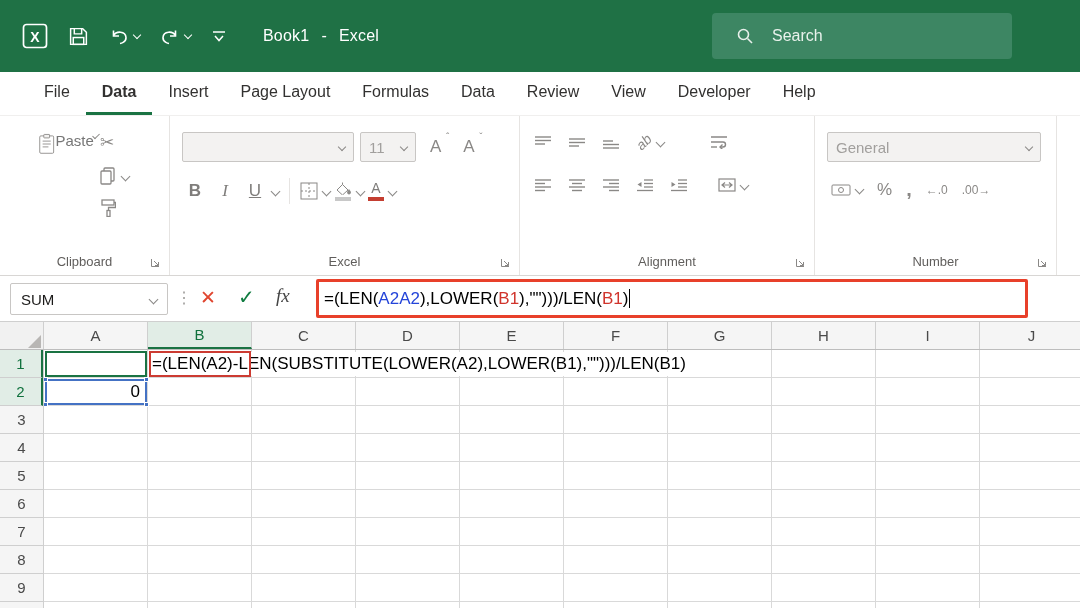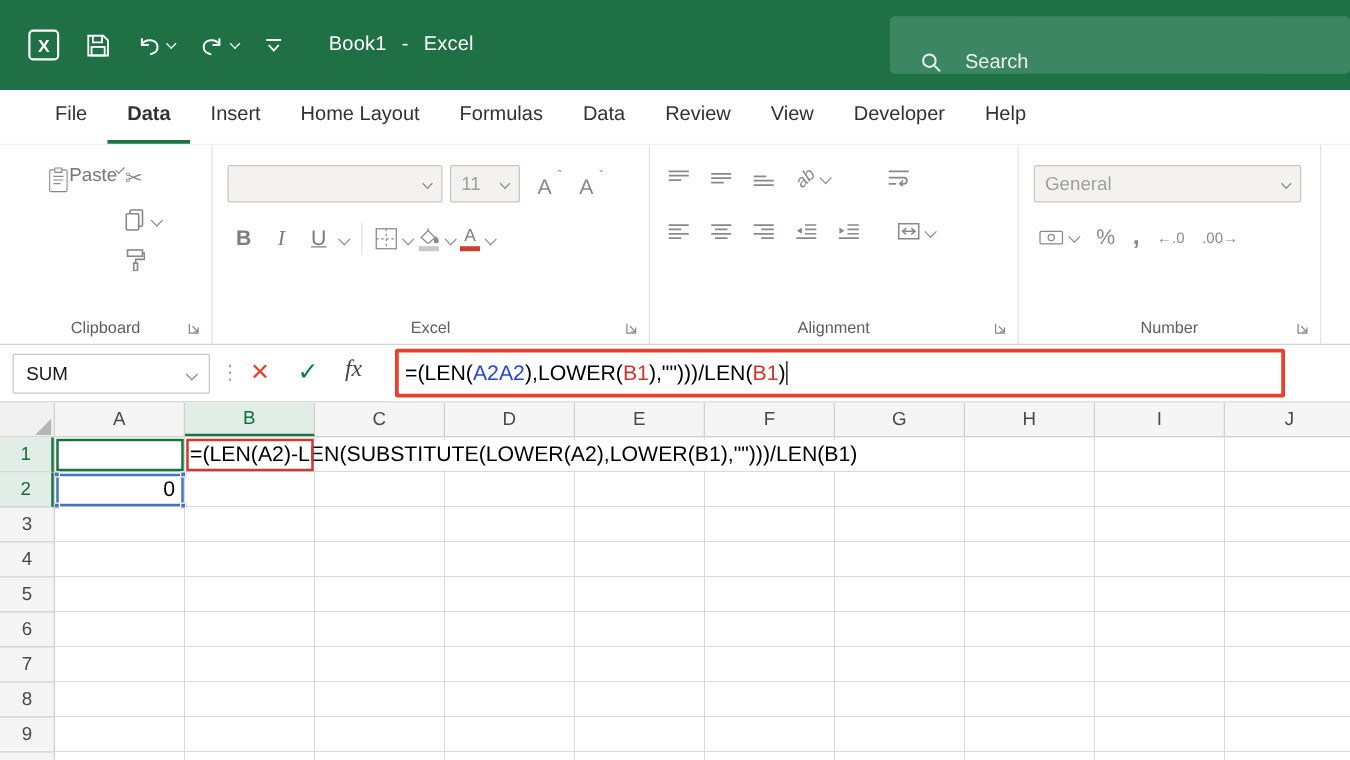--- a/index.html
+++ b/index.html
@@ -7,21 +7,21 @@
   body{font-family:"Liberation Sans",sans-serif;background:#fff;color:#222}
   #app{position:relative;width:1080px;height:608px;overflow:hidden}
 
   
   .titlebar{position:absolute;top:0;left:0;width:1080px;height:72px;background:#1f7145;display:flex;align-items:center}
   .tb-ic{display:inline-flex;align-items:center;justify-content:center;margin:0 10px;cursor:default}
   .tb-ic.first{margin-left:22px}
   .tb-chev{width:6px;height:6px;border-right:1.5px solid #fff;border-bottom:1.5px solid #fff;transform:rotate(45deg);margin-left:5px;margin-top:-2px;display:inline-block}
   .tb-title{color:#fff;font-size:16px;margin-left:26px;letter-spacing:.2px;white-space:nowrap}
   .tb-title .sep{margin:0 12px}
-  .searchbox{position:absolute;left:712px;top:13px;width:368px;height:46px;background:#3d8663;border-radius:4px;display:flex;align-items:flex-end;padding-left:24px;color:#eef5f0;font-size:16px;cursor:pointer}
+  .searchbox{position:absolute;left:712px;top:13px;width:300px;height:46px;background:#3d8663;border-radius:4px;display:flex;align-items:center;padding-left:24px;color:#eef5f0;font-size:16px;cursor:pointer}
   .searchbox span{margin-left:18px;color:#e9f2ec}
 
   
   .tabbar{position:absolute;top:72px;left:0;width:1080px;height:44px;background:#fff;display:flex;align-items:stretch;padding-left:28px;border-bottom:1px solid #f0efee}
   .tab{display:flex;align-items:center;padding:0 16px;font-size:16px;color:#323130;cursor:pointer;border-bottom:3px solid transparent}
   .tab.active{font-weight:bold;border-bottom:3px solid #1a7343}
 
   
   .ribbon{position:absolute;top:116px;left:0;width:1080px;height:160px;background:#fff;border-bottom:1px solid #d8d6d4;display:flex}
   .rgroup{position:relative;height:100%;border-right:1px solid #e6e4e2;flex-shrink:0}
@@ -31,21 +31,21 @@
   .g-fill{flex:1;border-right:none}
 
   .paste-btn{position:absolute;left:38px;top:8px;width:60px;height:118px;display:flex;flex-direction:row;align-items:flex-start;cursor:pointer}
   .paste-btn .plabel{font-size:15px;color:#767676;margin-top:8px}
   .gray-chev{width:7px;height:7px;border-right:1.6px solid #8a8886;border-bottom:1.6px solid #8a8886;transform:rotate(45deg);display:inline-block}
   .paste-btn .gray-chev{margin-top:8px}
   .clip-tools{position:absolute;left:100px;top:16px;display:flex;flex-direction:column;gap:14px}
   .clip-tools .tool{display:flex;align-items:center;gap:6px;cursor:pointer}
   .scissors{font-size:17px;color:#8a8886}
 
-  .f-row1{position:absolute;left:12px;top:16px;display:flex;align-items:flex-end;gap:6px}
+  .f-row1{position:absolute;left:12px;top:16px;display:flex;align-items:center;gap:6px}
   .combo{background:#f3f2f1;border:1px solid #c8c6c4;border-radius:2px;height:30px;display:flex;align-items:center;justify-content:space-between;padding:0 8px;color:#a19f9d;font-size:15px;cursor:default}
   .combo .gray-chev{width:6px;height:6px}
   .fontname{width:172px}.fontsize{width:56px}
   .af{position:relative;font-size:17px;color:#8a8886;padding:2px 8px;cursor:pointer}
   .af .mini{position:absolute;top:-3px;right:0;font-size:10px}
   .f-row2{position:absolute;left:12px;top:60px;display:flex;align-items:center;gap:4px}
   .fbtn{min-width:26px;height:30px;display:flex;align-items:center;justify-content:center;color:#7f7d7b;font-size:17px;cursor:pointer;padding:0 4px}
   .fbtn.b{font-weight:bold}.fbtn.i{font-style:italic;font-family:"Liberation Serif",serif}.fbtn.u{text-decoration:underline}
   .vline{width:1px;height:26px;background:#e6e4e2;margin:0 6px}
   .stack{display:flex;flex-direction:column;align-items:center;justify-content:center;cursor:pointer}
@@ -148,21 +148,21 @@
           <path d="M11.5 11.5 l4.5 4.5"></path>
         </svg>
       <span>Search</span>
     </div>
   </div>
 
   <nav class="tabbar">
     <div class="tab">File</div>
     <div class="tab active">Data</div>
     <div class="tab">Insert</div>
-    <div class="tab">Home Layout</div>
+    <div class="tab">Page Layout</div>
     <div class="tab">Formulas</div>
     <div class="tab">Data</div>
     <div class="tab">Review</div>
     <div class="tab">View</div>
     <div class="tab">Developer</div>
     <div class="tab">Help</div>
   </nav>
 
   <div class="ribbon">
 

